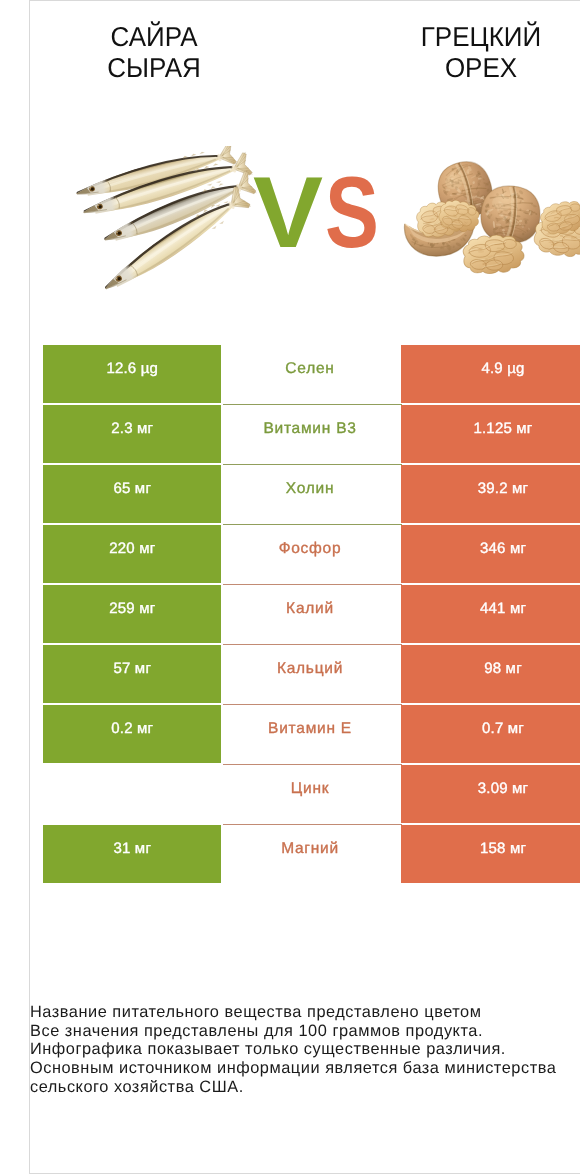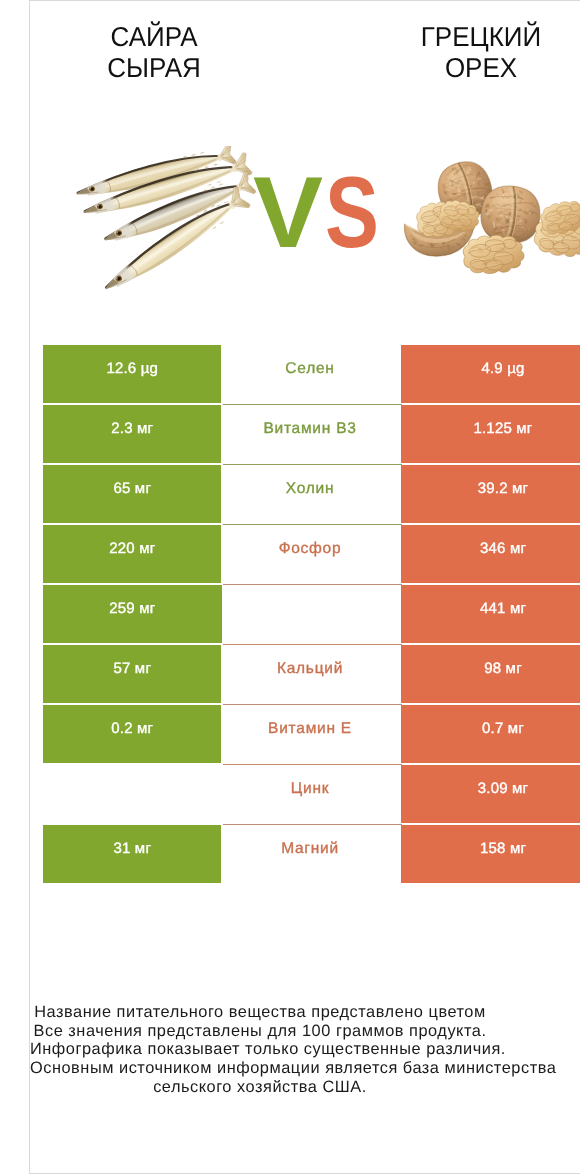--- a/index.html
+++ b/index.html
@@ -31,21 +31,21 @@
 .c-left{left:0;width:178.5px;background:#81a72e;color:#ffffff;}
 .c-right{left:357.5px;width:179px;background:#e06e4b;color:#ffffff;padding-left:26px;}
 .c-mid{left:177.5px;width:179px;background:#ffffff;
        font-size:15.5px;letter-spacing:0.75px;-webkit-text-stroke:0.35px currentColor;}
 .w-left .c-mid{color:#7b9a3c;}
 .w-right .c-mid{color:#c9714f;}
 .sep{position:absolute;left:179.5px;top:58.5px;width:179px;height:1.1px;}
 .w-left .sep{background:#919e5c;}
 .w-right .sep{background:#c28b74;}
 .row:last-child .sep{display:none;}
-.foot{position:absolute;left:0;top:1002px;width:460px;text-align:center;
+.foot{position:absolute;left:0;top:1002px;width:460px;text-align:left;
       font-size:16.35px;line-height:18.65px;letter-spacing:0.53px;color:#1b1b1b;}
 .foot div{white-space:nowrap;}
 </style>
 </head>
 <body>
 
 <div class="page">
 
  <div class="titles">
   <div class="title t-left">
@@ -749,20 +749,21 @@
     <div class="sep"></div>
   </div>
   <div class="row w-right">
     <div class="cell c-left">220 мг</div>
     <div class="cell c-mid">Фосфор</div>
     <div class="cell c-right">346 мг</div>
     <div class="sep"></div>
   </div>
   <div class="row w-right">
     <div class="cell c-left">259 мг</div>
+    <div class="cell c-mid">Калий</div>
     <div class="cell c-right">441 мг</div>
     <div class="sep"></div>
   </div>
   <div class="row w-right">
     <div class="cell c-left">57 мг</div>
     <div class="cell c-mid">Кальций</div>
     <div class="cell c-right">98 мг</div>
     <div class="sep"></div>
   </div>
   <div class="row w-right">

